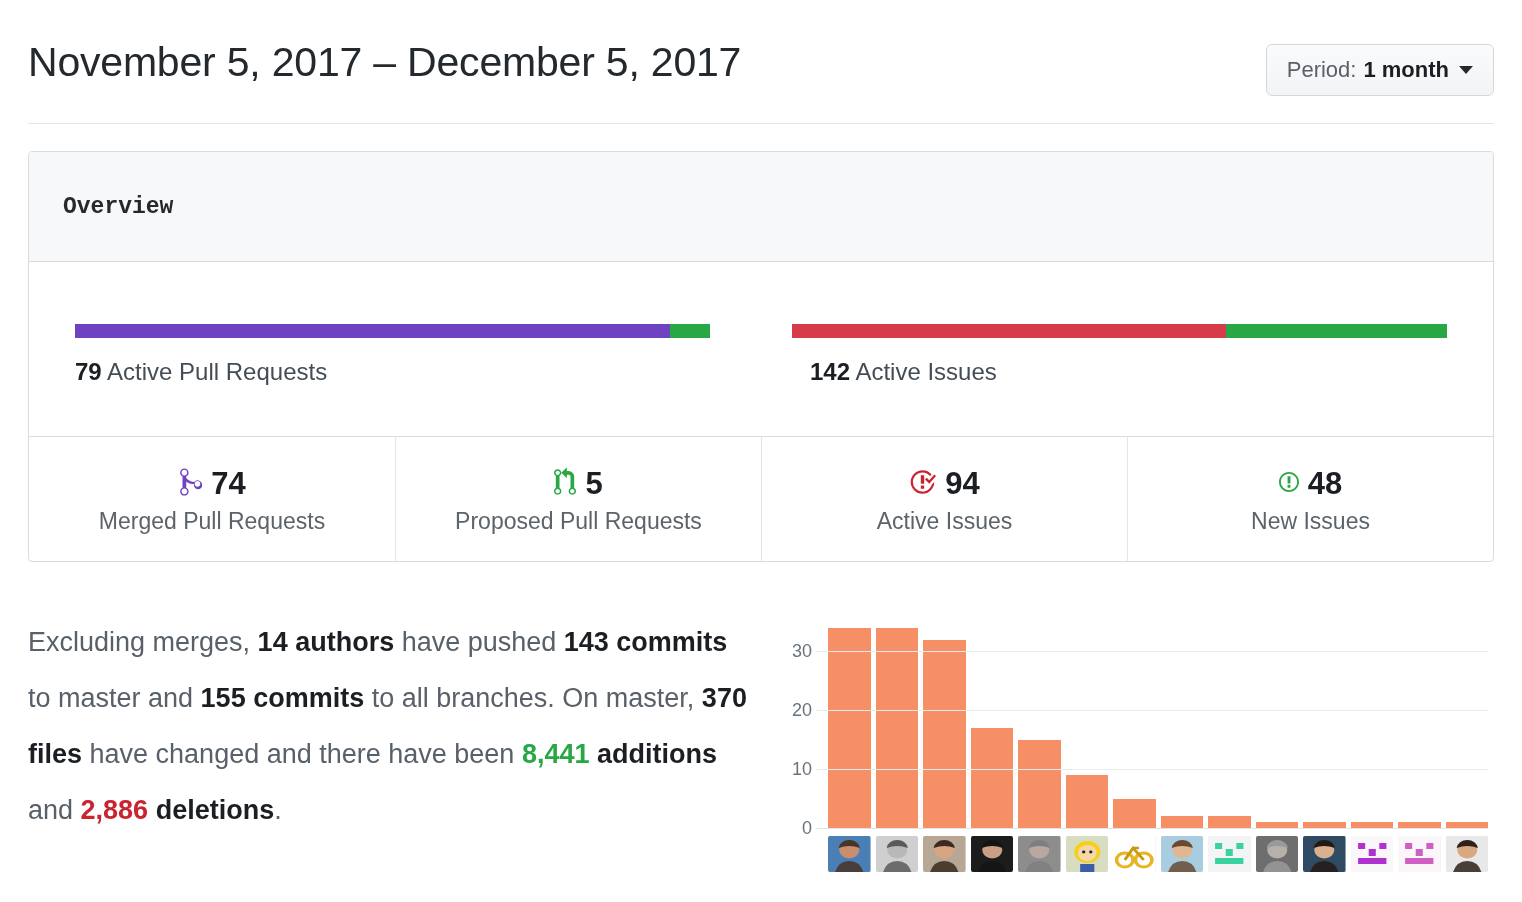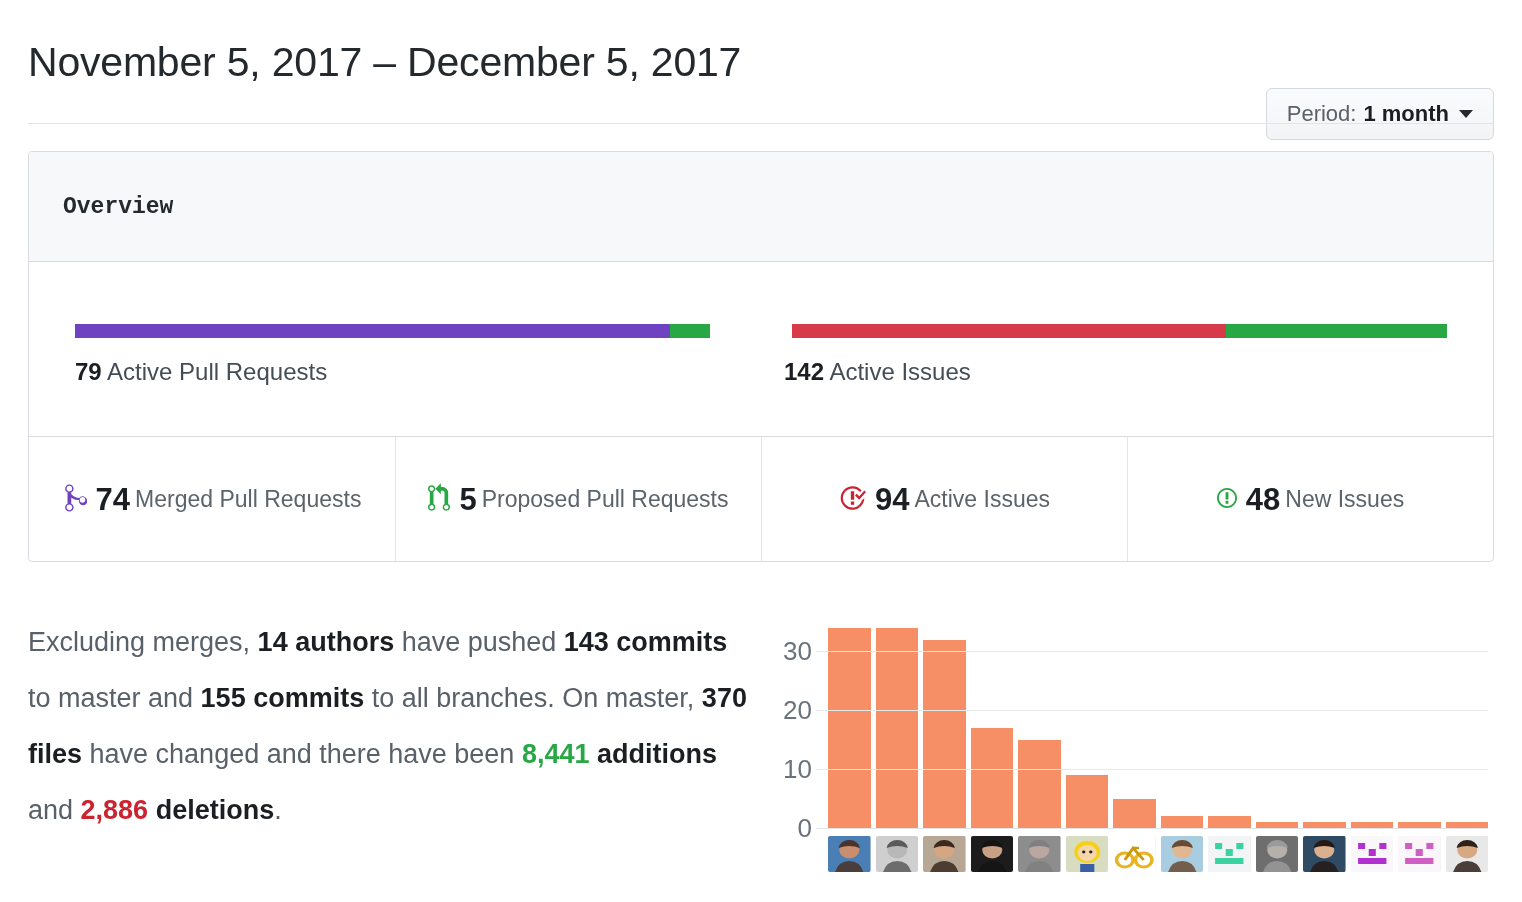--- a/index.html
+++ b/index.html
@@ -45,21 +45,20 @@
     height: 52px;
     padding: 0 20px;
     display: flex;
     align-items: center;
     gap: 0px;
     background: linear-gradient(#fafbfc, #f3f4f6);
     border: 1px solid #d5d8dc;
     border-radius: 6px;
     cursor: pointer;
     white-space: nowrap;
-    margin-top: 44px;
   }
   .period-label {
     font-size: 22px;
     color: #5a6169;
     font-weight: 400;
   }
   .period-value {
     font-size: 22px;
     color: #1b1f23;
     font-weight: 700;
@@ -133,33 +132,33 @@
   .bar-block.right .seg-bar { left: 31px; right: 12px; }
   .seg { height: 100%; }
   .bar-caption {
     position: absolute;
     top: 96px;
     font-size: 24px;
     color: #444d56;
     white-space: nowrap;
   }
   .bar-block.left .bar-caption { left: 12px; }
-  .bar-block.right .bar-caption { left: 23px; }
+  .bar-block.right .bar-caption { left: 49px; }
   .bar-caption b { color: #1b1f23; font-weight: 700; }
 
   .stats-row {
     display: flex;
     height: 126px;
     border-top: 1px solid #d8dce0;
   }
   .stat-cell {
     flex: 1 1 25%;
     position: relative;
     display: flex;
-    flex-direction: row;
+    flex-direction: column;
     align-items: center;
     justify-content: center;
     gap: 5px;
   }
   .stat-cell + .stat-cell { border-left: 1px solid #e3e6e9; }
   .stat-top {
     display: flex;
     align-items: center;
     gap: 9px;
     height: 38px;
@@ -212,21 +211,21 @@
     right: 0;
     height: 1px;
     background: #e8eaec;
   }
   .gridline.axis0 { background: #e1e4e8; }
   .ytick {
     position: absolute;
     left: -36px;
     width: 32px;
     text-align: right;
-    font-size: 26px;
+    font-size: 18px;
     color: #6a737d;
     transform: translateY(-50%);
   }
   .bars {
     position: absolute;
     left: 12px;
     right: 0;
     bottom: 0;
     height: 212px;
     display: flex;

